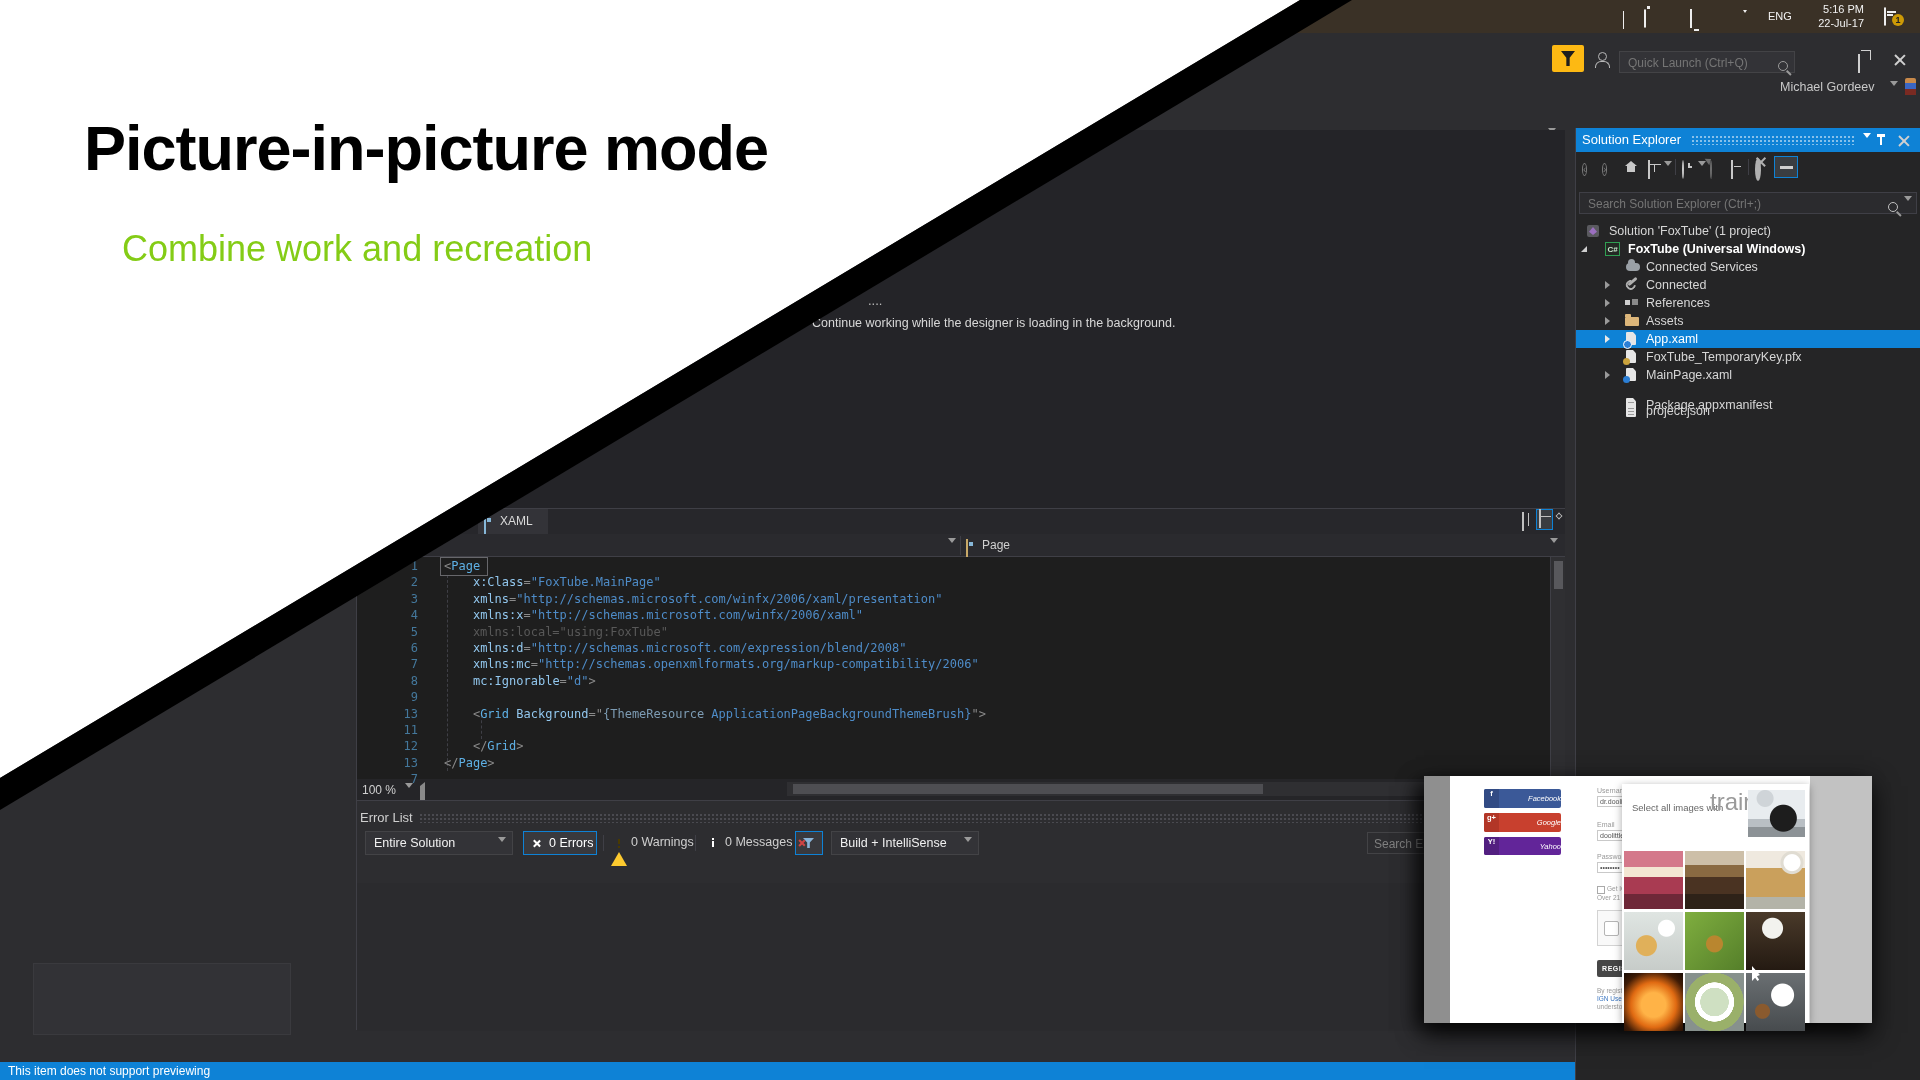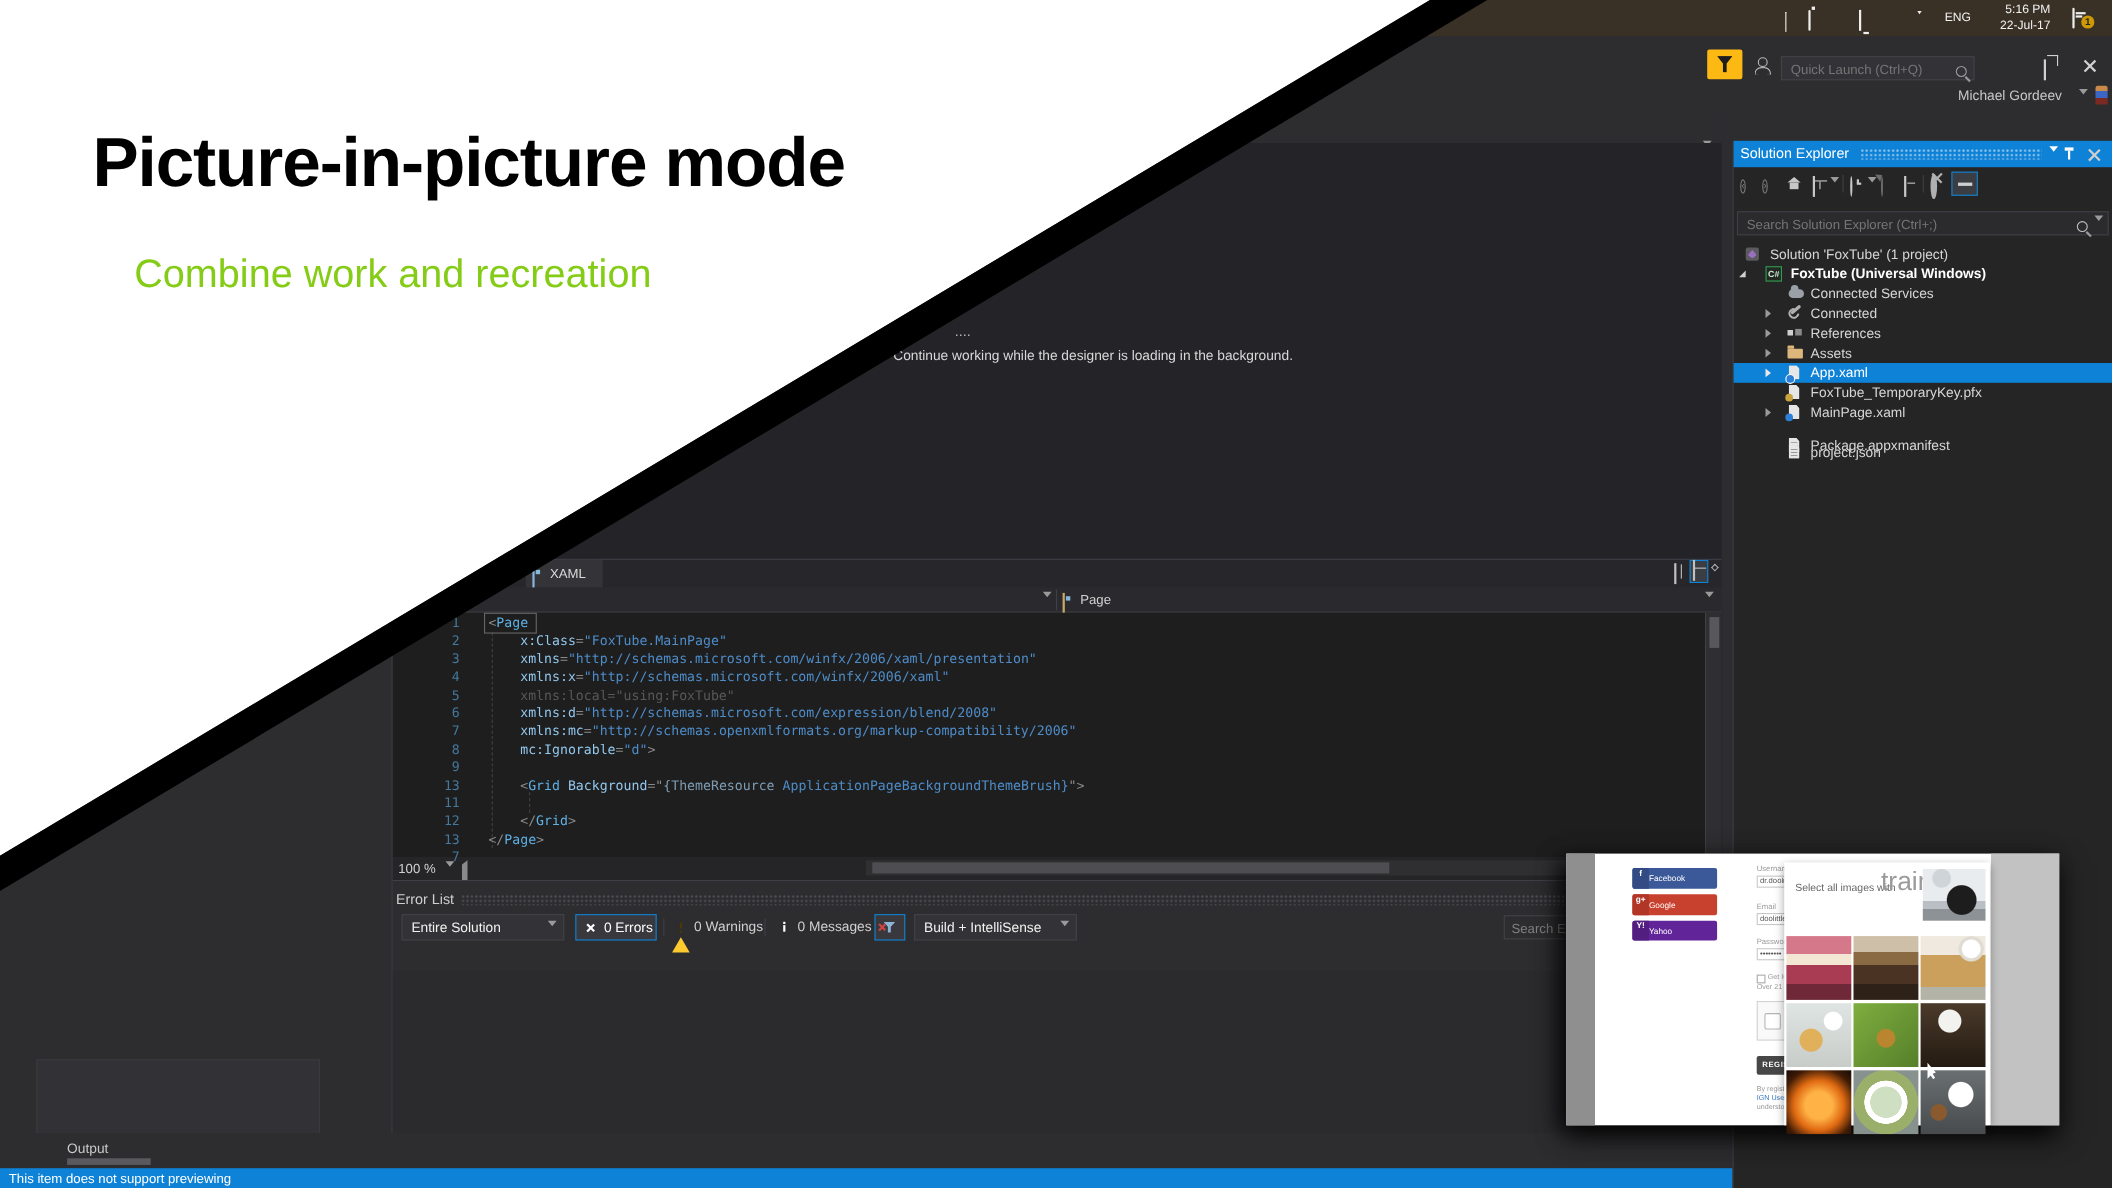--- a/index.html
+++ b/index.html
@@ -146,21 +146,21 @@
   #slide-svg{position:absolute;left:0;top:0;z-index:5;pointer-events:none;}
   #slide-title{position:absolute;left:84px;top:112px;font-size:63px;font-weight:bold;color:#000;z-index:6;letter-spacing:-1px;}
   #slide-sub{position:absolute;left:86px;top:228px;font-size:36px;color:#84cc16;z-index:6;margin-left:36px;}
   
   #pip{position:absolute;left:1424px;top:776px;width:448px;height:247px;background:#fff;z-index:7;
        box-shadow:-8px 6px 18px rgba(0,0,0,.6),0 10px 24px rgba(0,0,0,.8);}
   #pip .graystrip-l{position:absolute;left:0;top:0;width:26px;height:247px;background:#8f8f8f;}
   #pip .graystrip-r{position:absolute;left:386px;top:0;width:62px;height:247px;background:#c2c2c2;}
   .socbtn{position:absolute;left:60px;width:77px;height:19px;border-radius:2px;color:#fff;font-size:7.5px;}
   .socbtn .ibox{position:absolute;left:0;top:0;width:15px;height:100%;border-radius:2px 0 0 2px;text-align:center;font-weight:bold;}
-  .socbtn .slabel{position:absolute;left:15px;right:0;top:0;bottom:0;text-align:left;}
+  .socbtn .slabel{position:absolute;left:15px;right:0;top:0;bottom:0;text-align:right;font-style:italic;}
   .plabel{position:absolute;left:173px;font-size:7px;color:#999;}
   .pinput{position:absolute;left:173px;width:56px;height:11px;background:#fff;border:1px solid #c9c9c9;box-sizing:border-box;font-size:7px;color:#555;font-family:"Liberation Sans",sans-serif;padding:0 2px;outline:none;}
   .captcha{position:absolute;left:198px;top:8px;width:187px;height:239px;background:#fff;box-shadow:0 2px 8px rgba(0,0,0,.35);}
   .ccell{position:absolute;width:59px;height:58px;}
   .cursor{position:absolute;width:11px;height:15px;background:#fff;filter:drop-shadow(1px 1px 1px rgba(0,0,0,.8));clip-path:polygon(0 0,0 100%,28% 78%,50% 100%,65% 92%,45% 68%,72% 60%);z-index:3;}
   .i1{background:linear-gradient(180deg,#d4788a 0 28%,#f3e6d2 28% 45%,#a93b52 45% 75%,#6e2838 75%);}
   .i2{background:linear-gradient(180deg,#cdbfa8 0 25%,#8a6a42 25% 45%,#4a3322 45% 75%,#2e2218 75%);}
   .i3{background:radial-gradient(circle at 78% 20%,#fff 8px,#e0dcd2 9px 11px,transparent 12px),linear-gradient(180deg,#efe9df 0 30%,#caa05c 30% 80%,#b3b3a8 80%);}
   .i4{background:radial-gradient(circle at 72% 28%,#fff 8px,transparent 9px),radial-gradient(circle at 38% 58%,#e0b05a 10px,transparent 11px),linear-gradient(#dfe5e2,#c7ccc9);}
   .i5{background:radial-gradient(circle at 50% 55%,#b9862f 8px,transparent 9px),linear-gradient(135deg,#7fae3f,#557f2a);}
@@ -292,24 +292,20 @@
       <span class="abs" style="right:6px;top:10px;"><span class="tridown"></span></span>
     </div>
     <div class="abs searchbox" style="left:1010px;top:31px;width:200px;height:22px;">
       <span class="abs" style="left:6px;top:4px;font-size:12px;color:#808080;white-space:nowrap;">Search Error List</span>
     </div>
     <div class="abs" style="left:0;top:82px;width:1208px;height:148px;background:#2b2b2e;"></div>
   </div>
 
   <div class="abs" style="left:33px;top:963px;width:256px;height:70px;background:#323236;border:1px solid #3a3a3e;z-index:1;"></div>
 
-  <div id="outputrow">
-    <span class="abs" style="left:61px;top:7px;font-size:12.5px;color:#c8c8c8;">Output</span>
-    <span class="abs" style="left:61px;top:23px;width:76px;height:6px;background:#5a5a5e;"></span>
-  </div>
   <div id="statusbar">
     <span class="abs" style="left:8px;top:2px;">This item does not support previewing</span>
     <span class="abs" style="left:1768px;top:3px;"><span class="uparrow"></span></span>
     <span class="abs" style="left:1786px;top:2px;">Add to Source Control</span>
     <span class="abs" style="left:1898px;top:7px;"><span class="triup"></span></span>
   </div>
 
   <div id="sepanel">
     <div id="setitle">
       <span class="abs" style="left:6px;top:4px;font-size:13px;">Solution Explorer</span>

